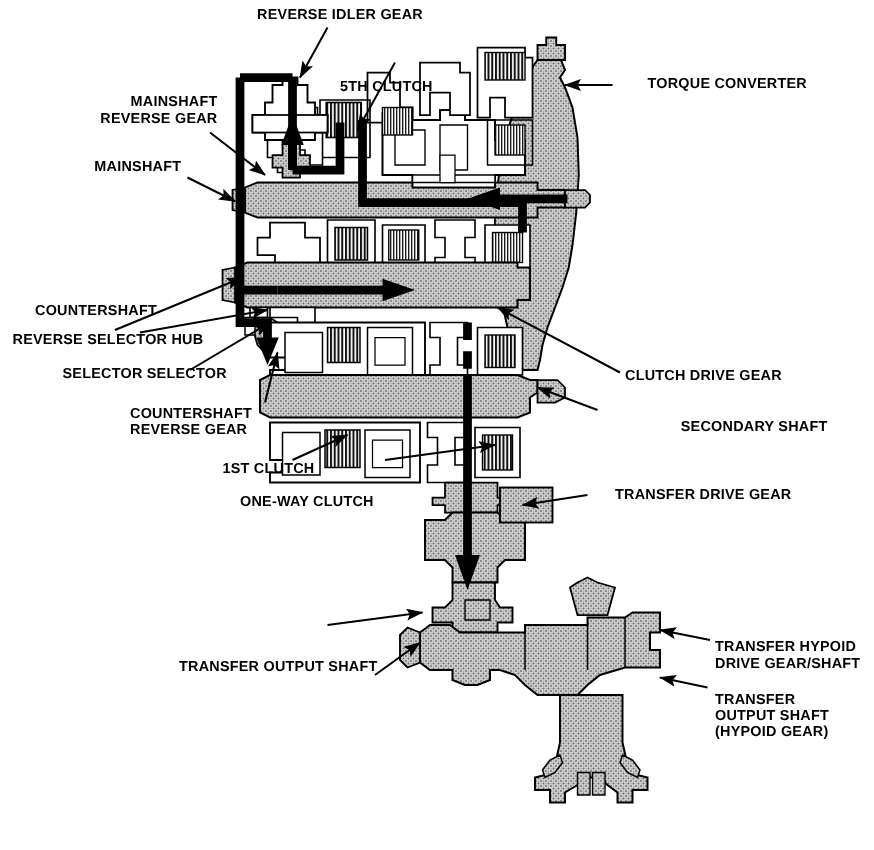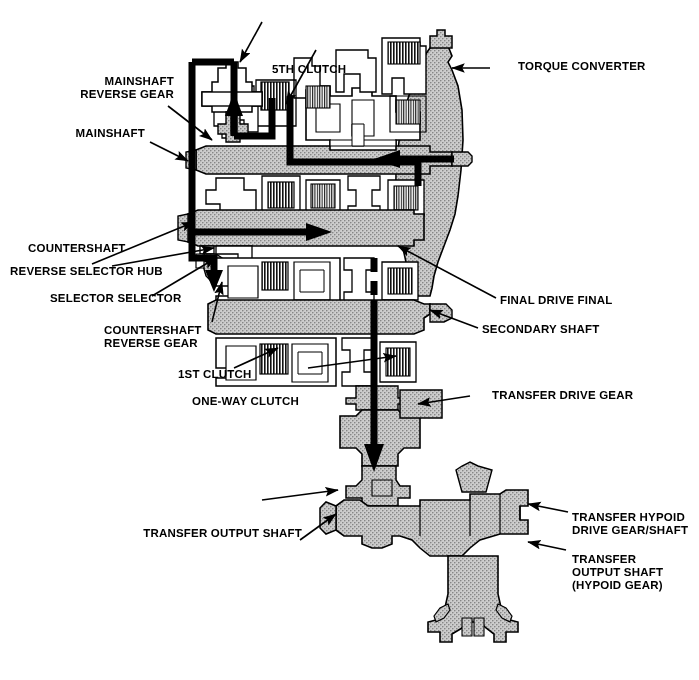--- a/index.html
+++ b/index.html
@@ -280,20 +280,21 @@
       <line x1="496" y1="298" x2="398" y2="246" marker-end="url(#ah)"></line>
       <line x1="478" y1="328" x2="430" y2="310" marker-end="url(#ah)"></line>
       <line x1="470" y1="396" x2="418" y2="404" marker-end="url(#ah)"></line>
       <line x1="262" y1="500" x2="338" y2="490" marker-end="url(#ah)"></line>
       <line x1="300" y1="540" x2="336" y2="514" marker-end="url(#ah)"></line>
       <line x1="568" y1="512" x2="528" y2="504" marker-end="url(#ah)"></line>
       <line x1="566" y1="550" x2="528" y2="542" marker-end="url(#ah)"></line>
     </g>
   </svg>
 
+  <div class="cap c" style="left:192px; top:6px; width:160px;">REVERSE IDLER GEAR</div>
 
   <div class="cap l" style="left:272px; top:32px; width:120px;margin-top:32px;">5TH CLUTCH</div>
 
   <div class="cap l" style="left:518px; top:61px; width:190px;">TORQUE CONVERTER</div>
 
   <div class="cap r" style="left:20px; top:76px; width:154px;">MAINSHAFT</div>
   <div class="cap r" style="left:20px; top:89px; width:154px;">REVERSE GEAR</div>
 
   <div class="cap r" style="left:20px; top:128px; width:125px;">MAINSHAFT</div>
 
@@ -303,23 +304,23 @@
 
   <div class="cap l" style="left:50px; top:293px; width:190px;">SELECTOR SELECTOR</div>
 
   <div class="cap l" style="left:104px; top:325px; width:170px;">COUNTERSHAFT</div>
   <div class="cap l" style="left:104px; top:338px; width:170px;">REVERSE GEAR</div>
 
   <div class="cap l" style="left:178px; top:369px; width:130px;">1ST CLUTCH</div>
 
   <div class="cap l" style="left:192px; top:396px; width:170px;">ONE-WAY CLUTCH</div>
 
-  <div class="cap l" style="left:500px; top:295px; width:180px;">FINAL DRIVE FINAL</div>
-
-  <div class="cap l" style="left:482px; top:324px; width:180px;">SECONDARY SHAFT</div>
+  <div class="cap l" style="left:500px; top:295px; width:180px;">CLUTCH DRIVE GEAR</div>
+
+  <div class="cap l" style="left:482px; top:336px; width:180px;text-align:right;">SECONDARY SHAFT</div>
 
   <div class="cap l" style="left:492px; top:390px; width:200px;">TRANSFER DRIVE GEAR</div>
 
 
   <div class="cap r" style="left:78px; top:528px; width:224px;text-align:right;">TRANSFER OUTPUT SHAFT</div>
 
   <div class="cap l" style="left:572px; top:512px; width:130px;">TRANSFER HYPOID</div>
   <div class="cap l" style="left:572px; top:525px; width:130px;">DRIVE GEAR/SHAFT</div>
 
   <div class="cap l" style="left:572px; top:554px; width:130px;">TRANSFER</div>

